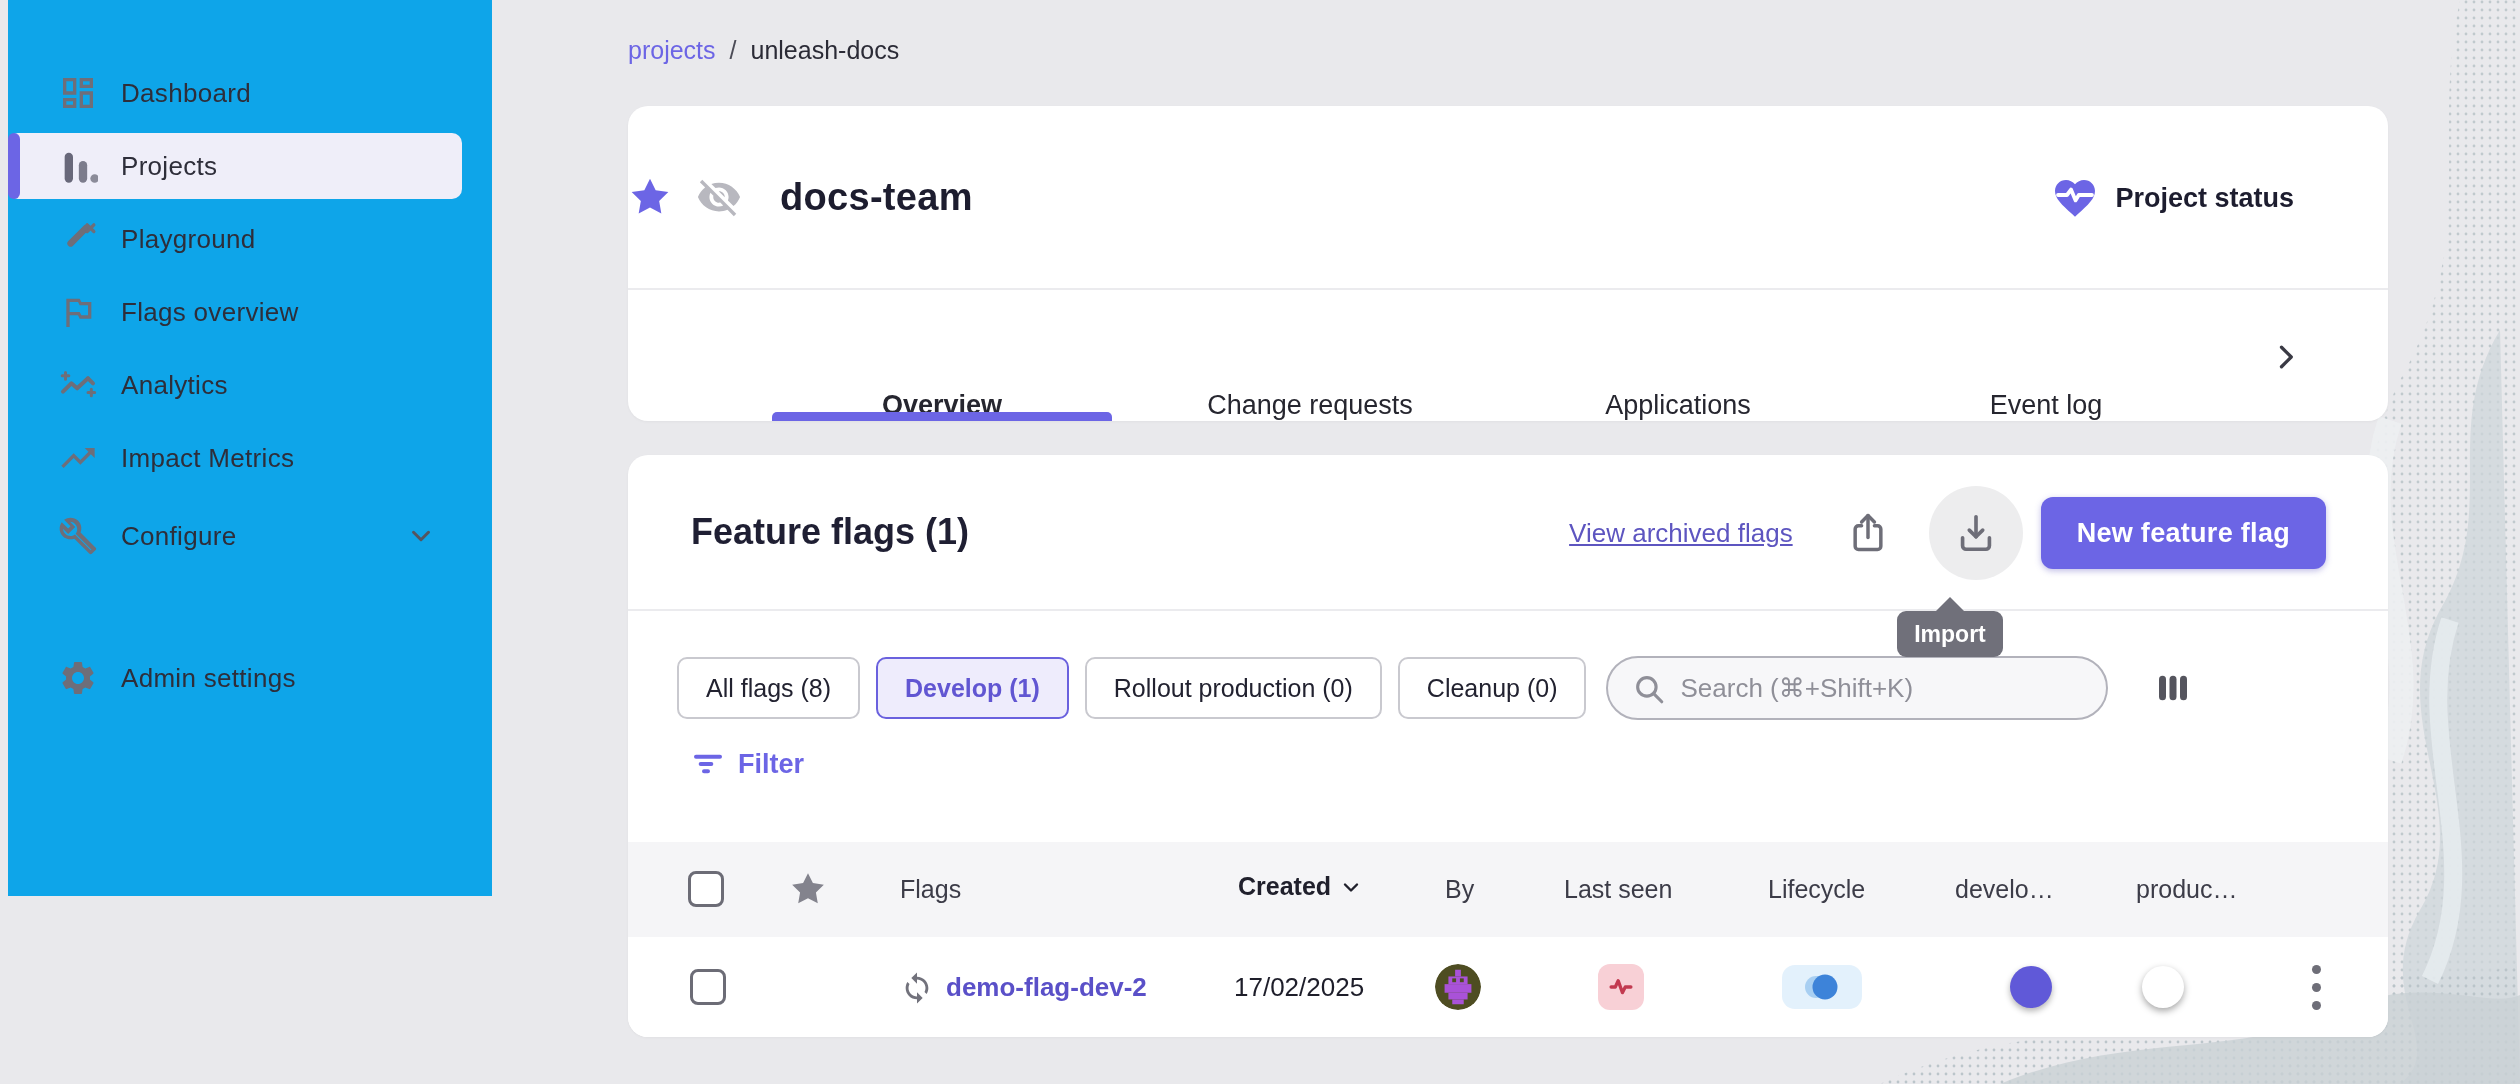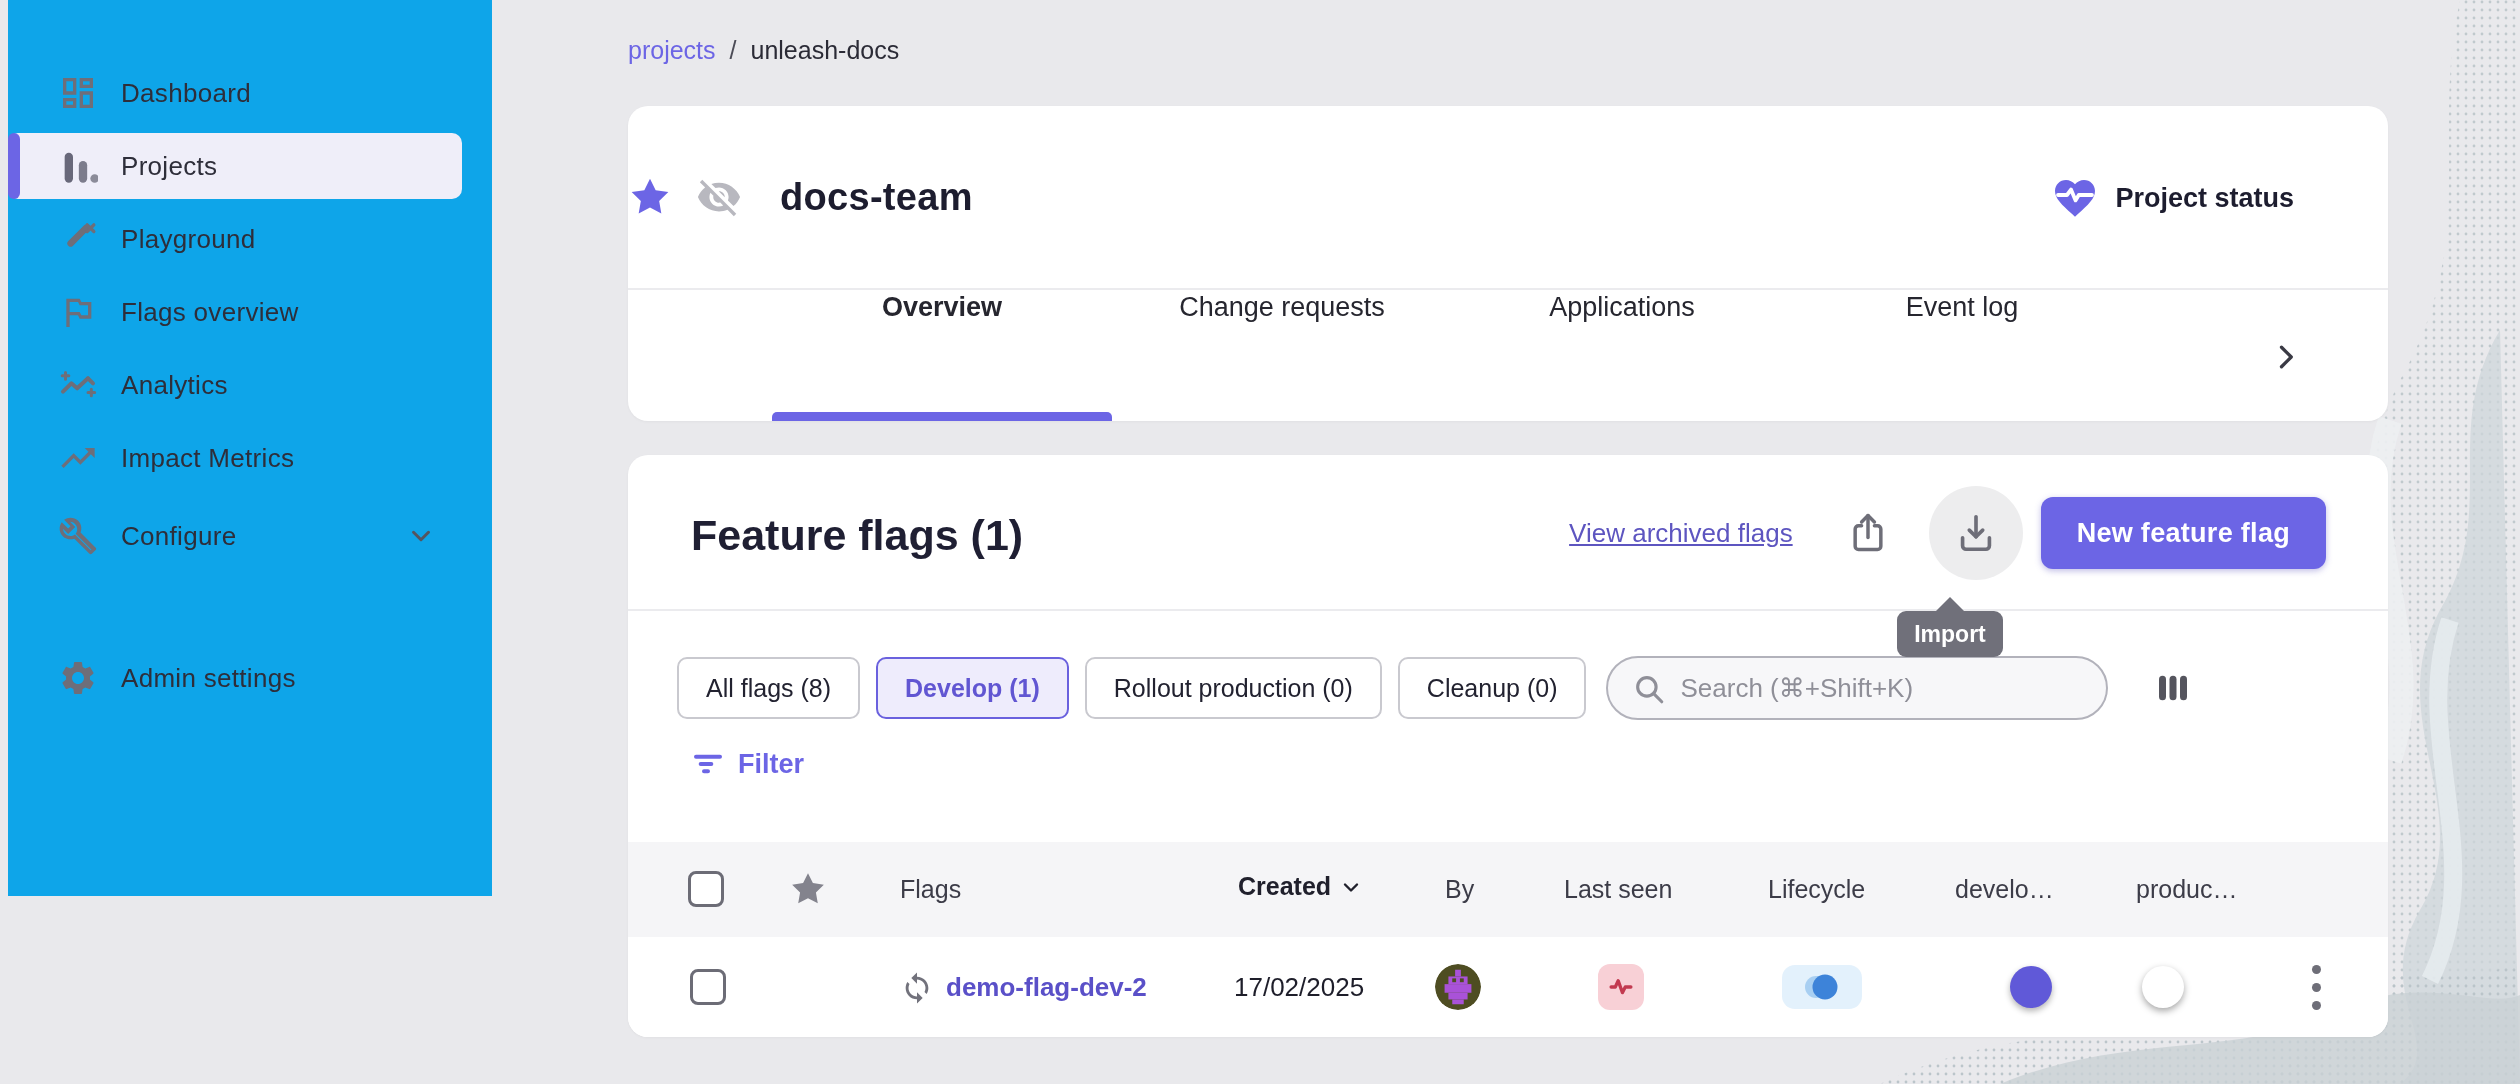--- a/index.html
+++ b/index.html
@@ -40,31 +40,31 @@
   
   .proj-header { position:relative; height:184px; display:flex; align-items:center; 
                  border-bottom:2px solid #ebebee; }
   .proj-title { margin-left:38px; font-size:38px; font-weight:700; color:#1d1d2f; letter-spacing:0.3px; }
   .eye-off { margin-left:24px; display:flex; }
   .proj-status { position:absolute; right:94px; top:0; height:184px; display:flex; align-items:center; gap:16px;
                  background:none; border:none; cursor:pointer; }
   .proj-status-label { font-size:27px; font-weight:700; color:#1d1d2f; }
 
   
-  .tabs { position:absolute; left:0; top:186px; bottom:0; right:0; display:flex; align-items:flex-start; padding-left:144px; }
+  .tabs { position:absolute; left:0; top:186px; bottom:0; right:0; display:flex; align-items:flex-end; padding-left:144px;gap:28px; }
   .tab { width:340px; text-align:center; font-size:27px; color:#26262f; cursor:pointer; }
   .tab.active { font-weight:700; }
   .tab-underline { position:absolute; left:144px; bottom:0; width:340px; height:9px; background:#6c65e5;
                    border-radius:5px 5px 0 0; }
   .tabs-more { position:absolute; right:84px; top:50%; transform:translateY(-50%); background:none; border:none;
                cursor:pointer; display:flex; color:#3a3a44; }
 
   
   .flags-header { position:relative; height:156px; border-bottom:2px solid #ebebee; }
-  .flags-title { position:absolute; left:63px; top:56px; font-size:43px; font-weight:600; color:#1f1f33; }
+  .flags-title { position:absolute; left:63px; top:56px; font-size:36px; font-weight:600; color:#1f1f33; }
   .flags-actions { position:absolute; right:62px; top:0; height:156px; display:flex; align-items:center; }
   .archived-link { font-size:26px; color:#5d55c0; text-decoration:underline; cursor:pointer; margin-right:52px;
                    font-weight:500; }
   .icon-btn { width:46px; height:46px; background:none; border:none; cursor:pointer; display:flex;
               align-items:center; justify-content:center; color:#6e6e78; margin-right:38px; }
   .import-circle { width:94px; height:94px; border-radius:50%; background:#ededee; border:none; cursor:pointer;
                    display:flex; align-items:center; justify-content:center; color:#6e6e78; margin-right:18px; }
   .new-flag-btn { height:72px; padding:0 36px; background:#6c65e5; color:#ffffff; font-size:27px; font-weight:600;
                   border:none; border-radius:12px; cursor:pointer; box-shadow:0 2px 6px rgba(76,68,182,0.35);
                   font-family:"Liberation Sans",sans-serif; letter-spacing:0.3px; }

